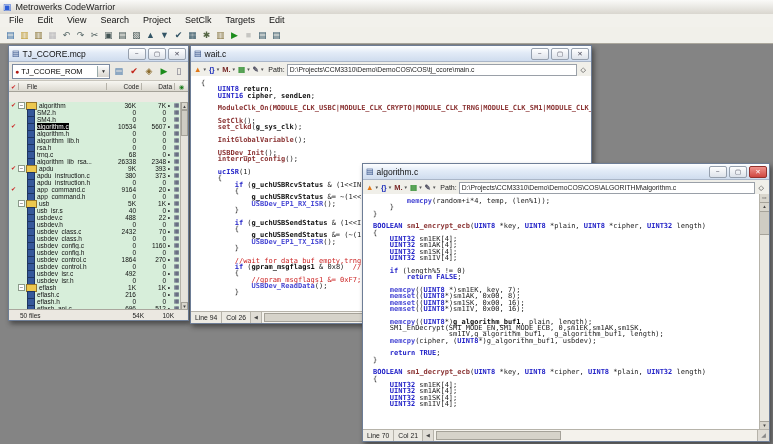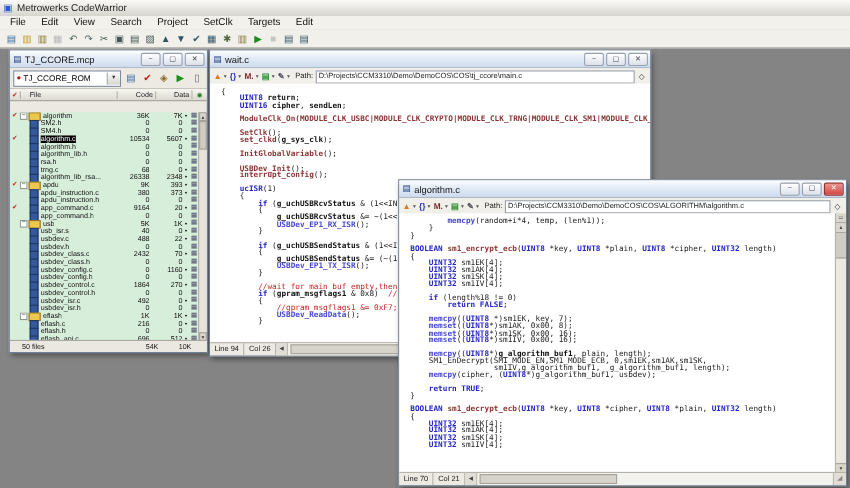--- a/index.html
+++ b/index.html
@@ -617,21 +617,21 @@
       <div class="cl"><span class="p">            </span><span class="g">g_uchUSBRcvStatus</span><span class="p"> &amp;= ~(1&lt;&lt;</span></div>
       <div class="cl"><span class="p">            </span><span class="u">USBDev_EP1_RX_ISR</span><span class="p">();</span></div>
       <div class="cl"><span class="p">        }</span></div>
       <div class="cl">&nbsp;</div>
       <div class="cl"><span class="p">        </span><span class="k">if</span><span class="p"> (</span><span class="g">g_uchUSBSendStatus</span><span class="p"> &amp; (1&lt;&lt;I</span></div>
       <div class="cl"><span class="p">        {</span></div>
       <div class="cl"><span class="p">            </span><span class="g">g_uchUSBSendStatus</span><span class="p"> &amp;= (~(1</span></div>
       <div class="cl"><span class="p">            </span><span class="u">USBDev_EP1_TX_ISR</span><span class="p">();</span></div>
       <div class="cl"><span class="p">        }</span></div>
       <div class="cl">&nbsp;</div>
-      <div class="cl"><span class="p">        </span><span class="c">//wait for main buf empty,then</span></div>
+      <div class="cl"><span class="p">        </span><span class="c">//wait for data buf empty,trng</span></div>
       <div class="cl"><span class="p">        </span><span class="k">if</span><span class="p"> (</span><span class="g">gpram_msgflags1</span><span class="p"> &amp; 0x8)  </span><span class="c">//</span></div>
       <div class="cl"><span class="p">        {</span></div>
       <div class="cl"><span class="p">            </span><span class="c">//gpram_msgflags1 &amp;= 0xF7;</span></div>
       <div class="cl"><span class="p">            </span><span class="u">USBDev_ReadData</span><span class="p">();</span></div>
       <div class="cl"><span class="p">        }</span></div>
     </div>
   <div class="sbar">
     <span class="seg">Line 94</span>
     <span class="seg">Col 26</span>
     <span class="sarrow">◀</span>
@@ -683,21 +683,21 @@
       <div class="cl"><span class="p">    }</span></div>
       <div class="cl"><span class="p">}</span></div>
       <div class="cl">&nbsp;</div>
       <div class="cl"><span class="k">BOOLEAN</span><span class="p"> </span><span class="f">sm1_encrypt_ecb</span><span class="p">(</span><span class="k">UINT8</span><span class="p"> *key, </span><span class="k">UINT8</span><span class="p"> *plain, </span><span class="k">UINT8</span><span class="p"> *cipher, </span><span class="k">UINT32</span><span class="p"> length)</span></div>
       <div class="cl"><span class="p">{</span></div>
       <div class="cl"><span class="p">    </span><span class="k">UINT32</span><span class="p"> sm1EK[4];</span></div>
       <div class="cl"><span class="p">    </span><span class="k">UINT32</span><span class="p"> sm1AK[4];</span></div>
       <div class="cl"><span class="p">    </span><span class="k">UINT32</span><span class="p"> sm1SK[4];</span></div>
       <div class="cl"><span class="p">    </span><span class="k">UINT32</span><span class="p"> sm1IV[4];</span></div>
       <div class="cl">&nbsp;</div>
-      <div class="cl"><span class="p">    </span><span class="k">if</span><span class="p"> (length%18 != 0)</span></div>
+      <div class="cl"><span class="p">    </span><span class="k">if</span><span class="p"> (length%5 != 0)</span></div>
       <div class="cl"><span class="p">        </span><span class="k">return</span><span class="p"> </span><span class="k">FALSE</span><span class="p">;</span></div>
       <div class="cl">&nbsp;</div>
       <div class="cl"><span class="p">    </span><span class="u">memcpy</span><span class="p">((</span><span class="k">UINT8</span><span class="p"> *)sm1EK, key, 7);</span></div>
       <div class="cl"><span class="p">    </span><span class="u">memset</span><span class="p">((</span><span class="k">UINT8</span><span class="p">*)sm1AK, 0x00, 8);</span></div>
       <div class="cl"><span class="p">    </span><span class="u">memset</span><span class="p">((</span><span class="k">UINT8</span><span class="p">*)sm1SK, 0x00, 16);</span></div>
       <div class="cl"><span class="p">    </span><span class="u">memset</span><span class="p">((</span><span class="k">UINT8</span><span class="p">*)sm1IV, 0x00, 16);</span></div>
       <div class="cl">&nbsp;</div>
       <div class="cl"><span class="p">    </span><span class="u">memcpy</span><span class="p">((</span><span class="k">UINT8</span><span class="p">*)</span><span class="g">g_algorithm_buf1</span><span class="p">, plain, length);</span></div>
       <div class="cl"><span class="p">    SM1_EnDecrypt(SM1_MODE_EN,SM1_MODE_ECB, 0,sm1EK,sm1AK,sm1SK,</span></div>
       <div class="cl"><span class="p">                  sm1IV,g_algorithm_buf1,  g_algorithm_buf1, length);</span></div>

